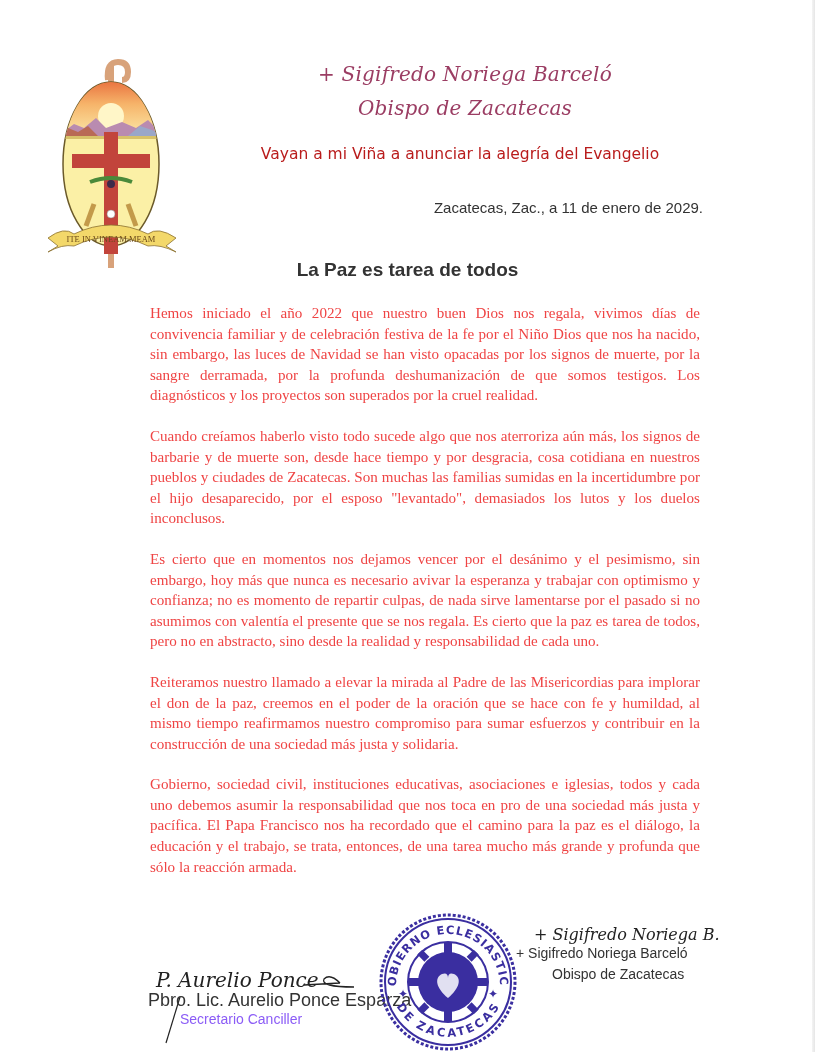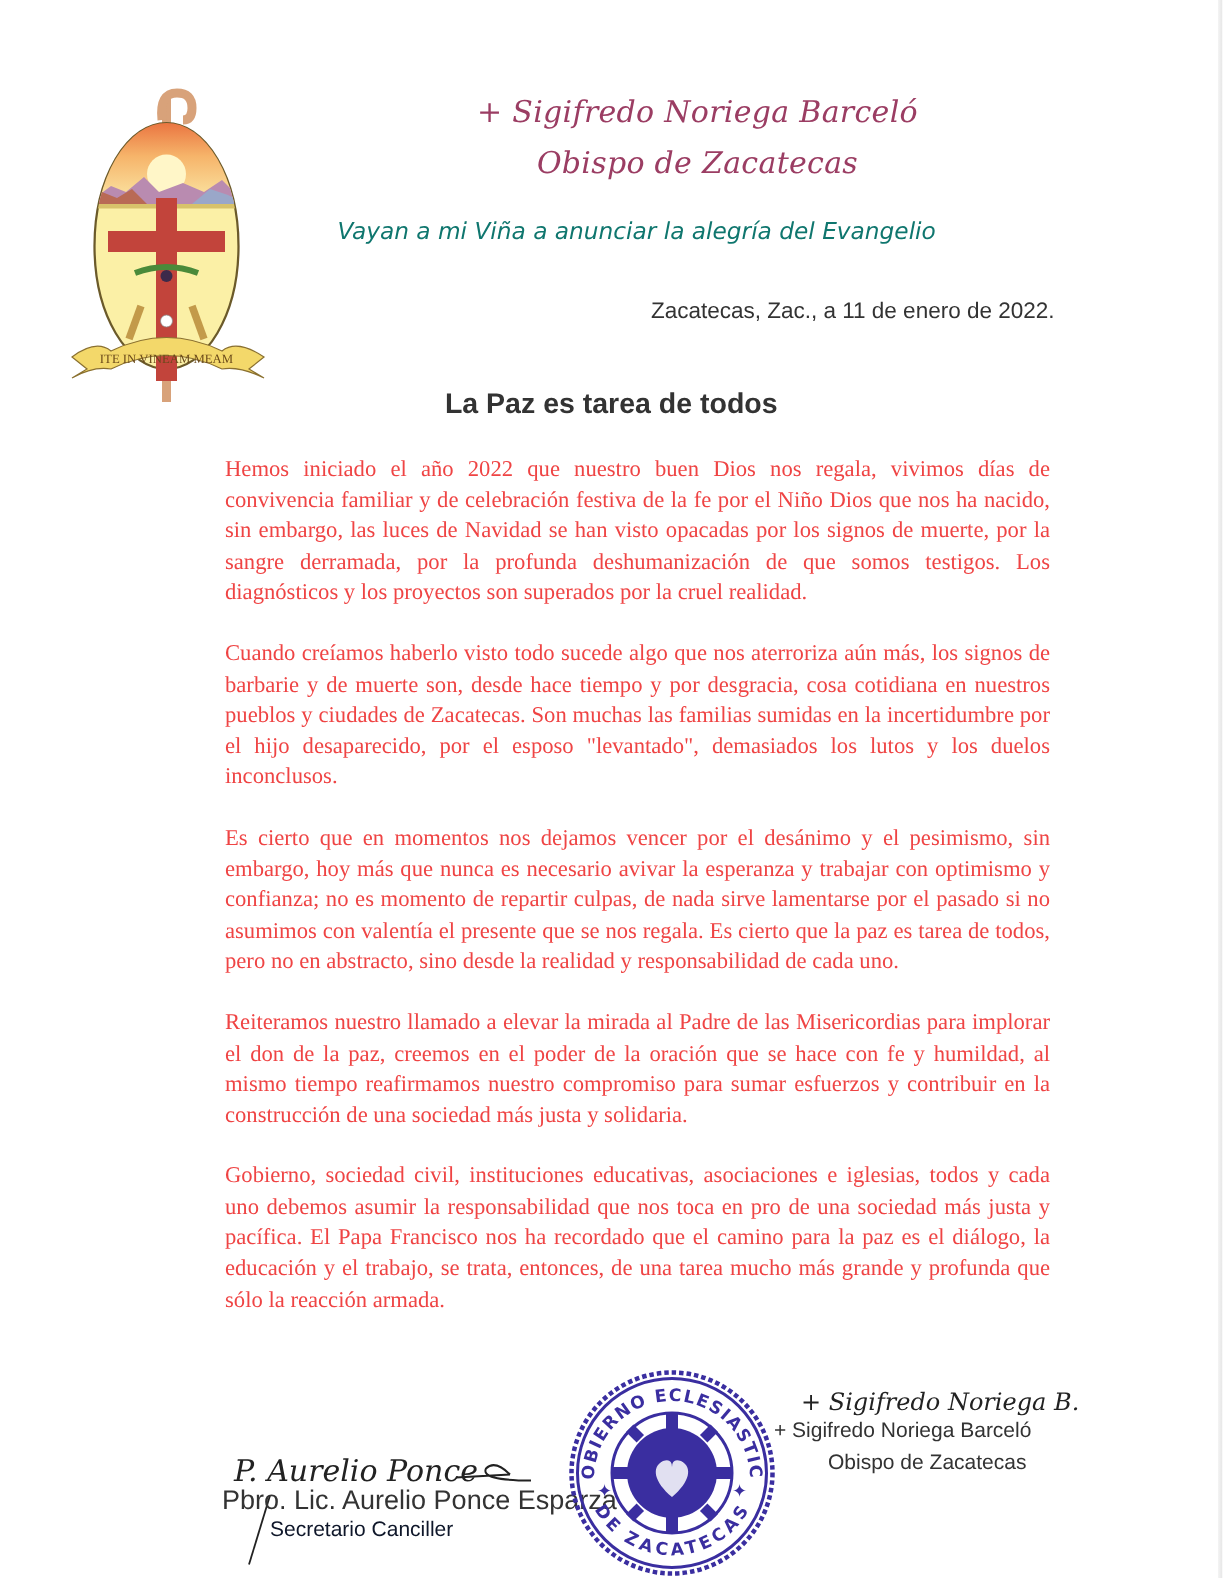--- a/index.html
+++ b/index.html
@@ -10,34 +10,34 @@
     .crest { position: absolute; left: 44px; top: 58px; width: 136px; height: 212px; }
 
     .header-name, .header-title {
       position: absolute; left: 280px; width: 370px; text-align: center;
       font-family: "DejaVu Serif", serif; font-style: italic; color: #9b3d63;
       letter-spacing: 0.2px;
     }
     .header-name { top: 62px; font-size: 20px; }
     .header-title { top: 96px; font-size: 20px; }
     .motto {
-      position: absolute; left: 225px; width: 470px; top: 145px; text-align: left;
-      font-family: "DejaVu Sans", sans-serif; font-style: italic; font-size: 15.5px; color: #0f766e;
+      position: absolute; left: 225px; width: 470px; top: 145px; text-align: center;
+      font-family: "DejaVu Sans", sans-serif; font-size: 15.5px; color: #b91c1c;
     }
 
     .date { position: absolute; right: 112px; top: 199px; font-size: 15px; color: #333; }
     .title { position: absolute; left: 0; width: 815px; text-align: center; top: 259px; font-size: 19px; font-weight: bold; color: #333; }
 
     .body { position: absolute; left: 150px; width: 550px; top: 303px; }
     .para { font-size: 15.1px; line-height: 20.6px; text-align: justify; color: #ef4444; margin-bottom: 20px; font-family: Liberation Serif, serif; }
 
     .sig-left { position: absolute; left: 148px; top: 965px; width: 250px; }
     .sig-left .scribble { position: absolute; left: 6px; top: 0px; width: 210px; height: 30px; }
     .sig-left .name { position: absolute; left: 0; top: 25px; font-size: 18px; color: #333; white-space: nowrap; }
-    .sig-left .role { position: absolute; left: 32px; top: 46px; font-size: 14px; color: #0f172a; white-space: nowrap; }
+    .sig-left .role { position: absolute; left: 32px; top: 46px; font-size: 14px; color: #8b5cf6; white-space: nowrap; }
     .sig-left .slash { position: absolute; left: 14px; top: 30px; width: 30px; height: 50px; }
 
     .seal { position: absolute; left: 366px; top: 906px; width: 164px; height: 145px; }
 
     .sig-right { position: absolute; left: 512px; top: 920px; width: 230px; }
     .sig-right .scribble { position: absolute; left: 20px; top: 0; width: 190px; height: 28px; }
     .sig-right .name { position: absolute; left: 4px; top: 25px; font-size: 14px; color: #333; white-space: nowrap; }
     .sig-right .role { position: absolute; left: 40px; top: 46px; font-size: 14px; color: #333; white-space: nowrap; }
   </style>
 </head>
@@ -81,21 +81,21 @@
   <circle cx="67" cy="156" r="4" fill="#ffffff" stroke="#888" stroke-width="0.5"></circle>
 
   <path d="M4 180 Q20 168 30 176 Q67 158 104 176 Q114 168 132 180 L122 188 L132 194 Q116 186 104 188 Q67 170 30 188 Q18 186 4 194 L14 188 Z" fill="#f3d86a" stroke="#8a7030" stroke-width="0.8"></path>
   <text x="67" y="184" text-anchor="middle" font-family="Liberation Serif, serif" font-size="8.5" fill="#6b4a1a">ITE IN VINEAM MEAM</text>
 </svg>
 
 <div class="header-name">+ Sigifredo Noriega Barceló</div>
 <div class="header-title">Obispo de Zacatecas</div>
 <div class="motto">Vayan a mi Viña a anunciar la alegría del Evangelio</div>
 
-<div class="date">Zacatecas, Zac., a 11 de enero de 2022.</div>
+<div class="date">Zacatecas, Zac., a 11 de enero de 2029.</div>
 <div class="title">La Paz es tarea de todos</div>
 
 <div class="body">
   <p class="para">Hemos iniciado el año 2022 que nuestro buen Dios nos regala, vivimos días de convivencia familiar y de celebración festiva de la fe por el Niño Dios que nos ha nacido, sin embargo, las luces de Navidad se han visto opacadas por los signos de muerte, por la sangre derramada, por la profunda deshumanización de que somos testigos. Los diagnósticos y los proyectos son superados por la cruel realidad.</p>
   <p class="para">Cuando creíamos haberlo visto todo sucede algo que nos aterroriza aún más, los signos de barbarie y de muerte son, desde hace tiempo y por desgracia, cosa cotidiana en nuestros pueblos y ciudades de Zacatecas. Son muchas las familias sumidas en la incertidumbre por el hijo desaparecido, por el esposo "levantado", demasiados los lutos y los duelos inconclusos.</p>
   <p class="para">Es cierto que en momentos nos dejamos vencer por el desánimo y el pesimismo, sin embargo, hoy más que nunca es necesario avivar la esperanza y trabajar con optimismo y confianza; no es momento de repartir culpas, de nada sirve lamentarse por el pasado si no asumimos con valentía el presente que se nos regala. Es cierto que la paz es tarea de todos, pero no en abstracto, sino desde la realidad y responsabilidad de cada uno.</p>
   <p class="para">Reiteramos nuestro llamado a elevar la mirada al Padre de las Misericordias para implorar el don de la paz, creemos en el poder de la oración que se hace con fe y humildad, al mismo tiempo reafirmamos nuestro compromiso para sumar esfuerzos y contribuir en la construcción de una sociedad más justa y solidaria.</p>
   <p class="para">Gobierno, sociedad civil, instituciones educativas, asociaciones e iglesias, todos y cada uno debemos asumir la responsabilidad que nos toca en pro de una sociedad más justa y pacífica. El Papa Francisco nos ha recordado que el camino para la paz es el diálogo, la educación y el trabajo, se trata, entonces, de una tarea mucho más grande y profunda que sólo la reacción armada.</p>
 </div>
 

